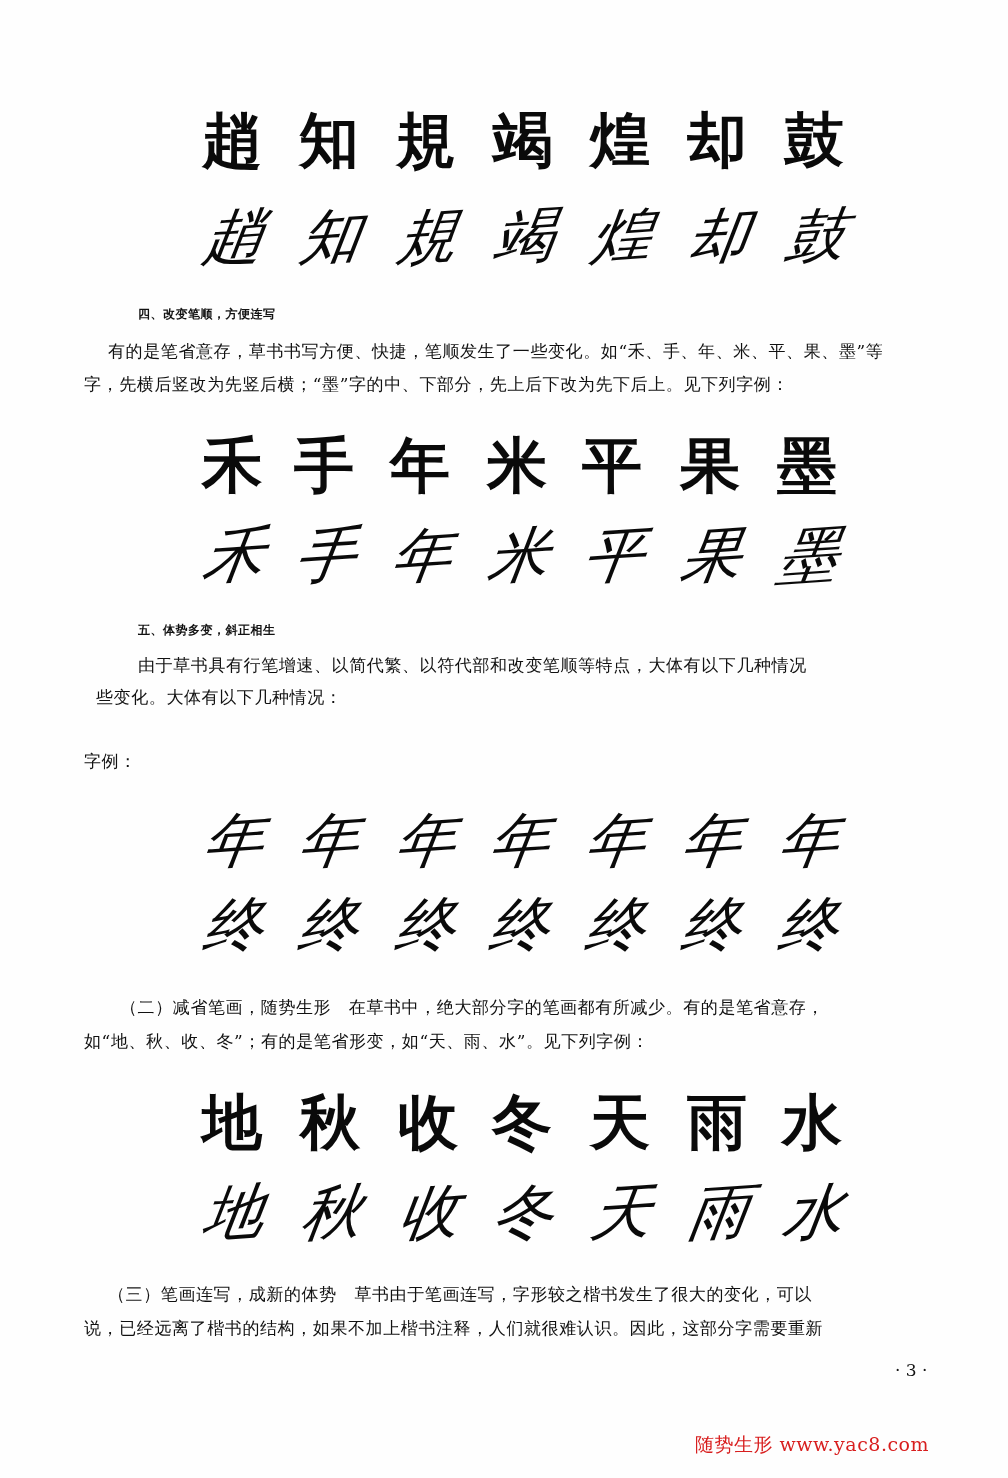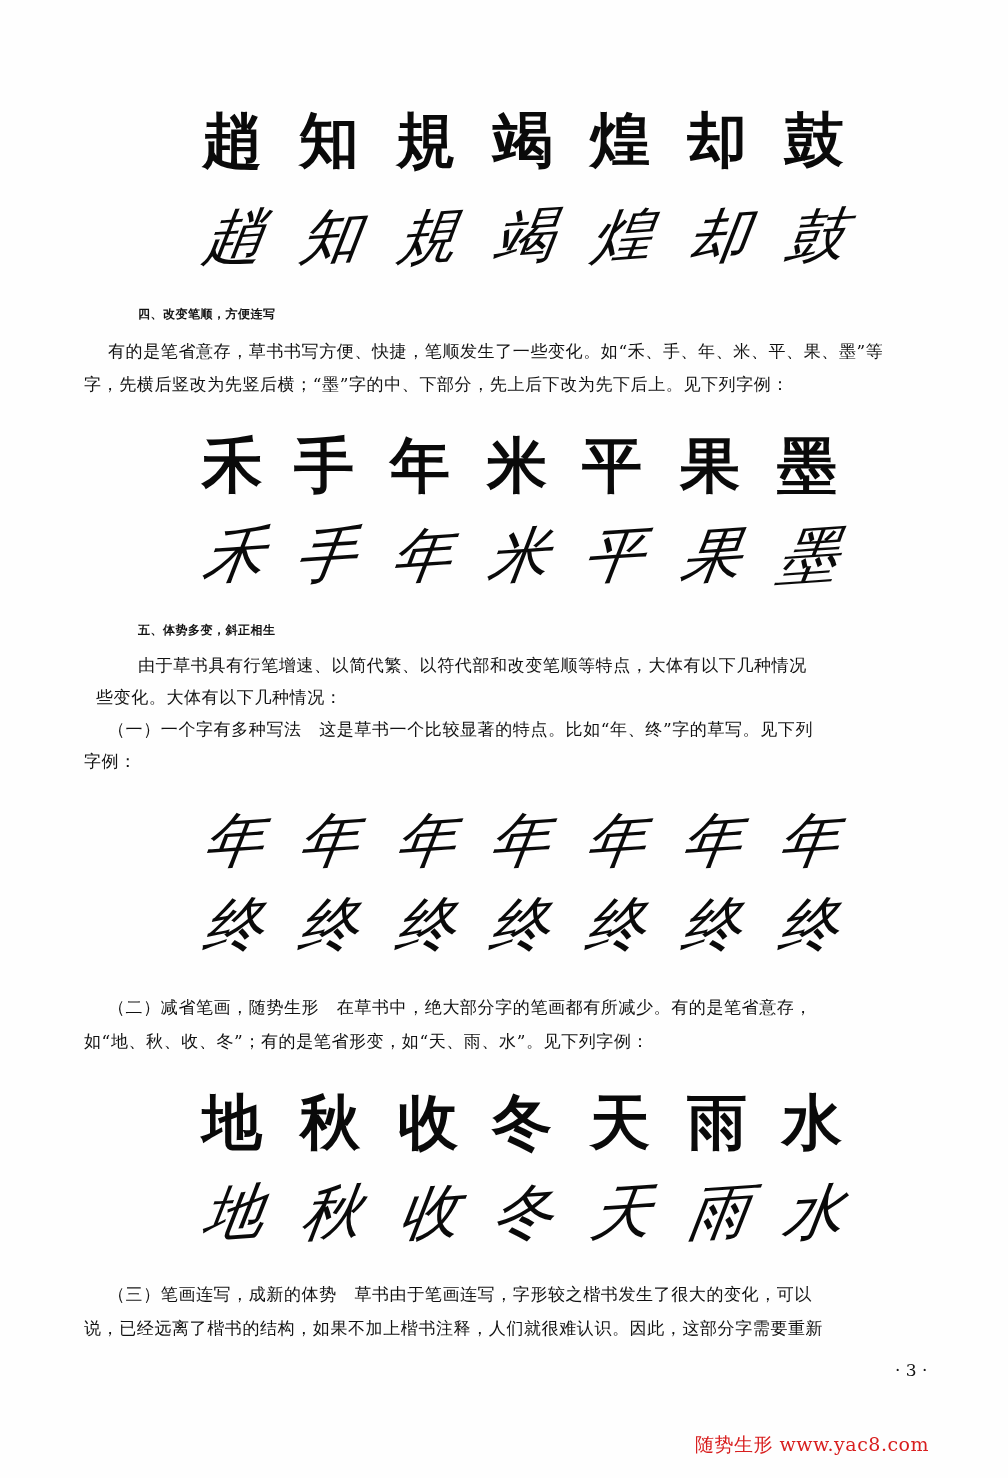--- a/index.html
+++ b/index.html
@@ -62,21 +62,20 @@
     <span class="glyph cursive" style="left:188px;">年</span>
     <span class="glyph cursive" style="left:285px;">米</span>
     <span class="glyph cursive" style="left:380px;">平</span>
     <span class="glyph cursive" style="left:478px;">果</span>
     <span class="glyph cursive" style="left:575px;">墨</span>
   </div>
 
   <div class="heading" style="left:138px; top:622px;">五、体势多变，斜正相生</div>
   <div class="para-line" style="left:138px; top:654px;">由于草书具有行笔增速、以简代繁、以符代部和改变笔顺等特点，大体有以下几种情况</div>
   <div class="para-line" style="left:84px; top:686px;margin-left:12px;">些变化。大体有以下几种情况：</div>
-  <div class="para-line" style="left:108px; top:718px;">（一）一个字有多种写法　这是草书一个比较显著的特点。比如“年、终”字的草写。见下列</div>
   <div class="para-line" style="left:84px; top:750px;">字例：</div>
 
   <div class="glyph-row" style="top:800px;">
     <span class="glyph cursive" style="left:0px;">年</span>
     <span class="glyph cursive" style="left:95px;">年</span>
     <span class="glyph cursive" style="left:192px;">年</span>
     <span class="glyph cursive" style="left:286px;">年</span>
     <span class="glyph cursive" style="left:382px;">年</span>
     <span class="glyph cursive" style="left:478px;">年</span>
     <span class="glyph cursive" style="left:575px;">年</span>
@@ -85,21 +84,21 @@
   <div class="glyph-row" style="top:885px;">
     <span class="glyph cursive" style="left:0px;">终</span>
     <span class="glyph cursive" style="left:95px;">终</span>
     <span class="glyph cursive" style="left:192px;">终</span>
     <span class="glyph cursive" style="left:286px;">终</span>
     <span class="glyph cursive" style="left:382px;">终</span>
     <span class="glyph cursive" style="left:478px;">终</span>
     <span class="glyph cursive" style="left:575px;">终</span>
   </div>
 
-  <div class="para-line" style="left:108px; top:996px;">（二）减省笔画，随势生形　在草书中，绝大部分字的笔画都有所减少。有的是笔省意存，</div>
+  <div class="para-line" style="left:120px; top:996px;">（二）减省笔画，随势生形　在草书中，绝大部分字的笔画都有所减少。有的是笔省意存，</div>
   <div class="para-line" style="left:84px; top:1030px;">如“地、秋、收、冬”；有的是笔省形变，如“天、雨、水”。见下列字例：</div>
 
   <div class="glyph-row" style="top:1082px;">
     <span class="glyph regular" style="left:0px;">地</span>
     <span class="glyph regular" style="left:98px;">秋</span>
     <span class="glyph regular" style="left:196px;">收</span>
     <span class="glyph regular" style="left:290px;">冬</span>
     <span class="glyph regular" style="left:388px;">天</span>
     <span class="glyph regular" style="left:485px;">雨</span>
     <span class="glyph regular" style="left:580px;">水</span>

